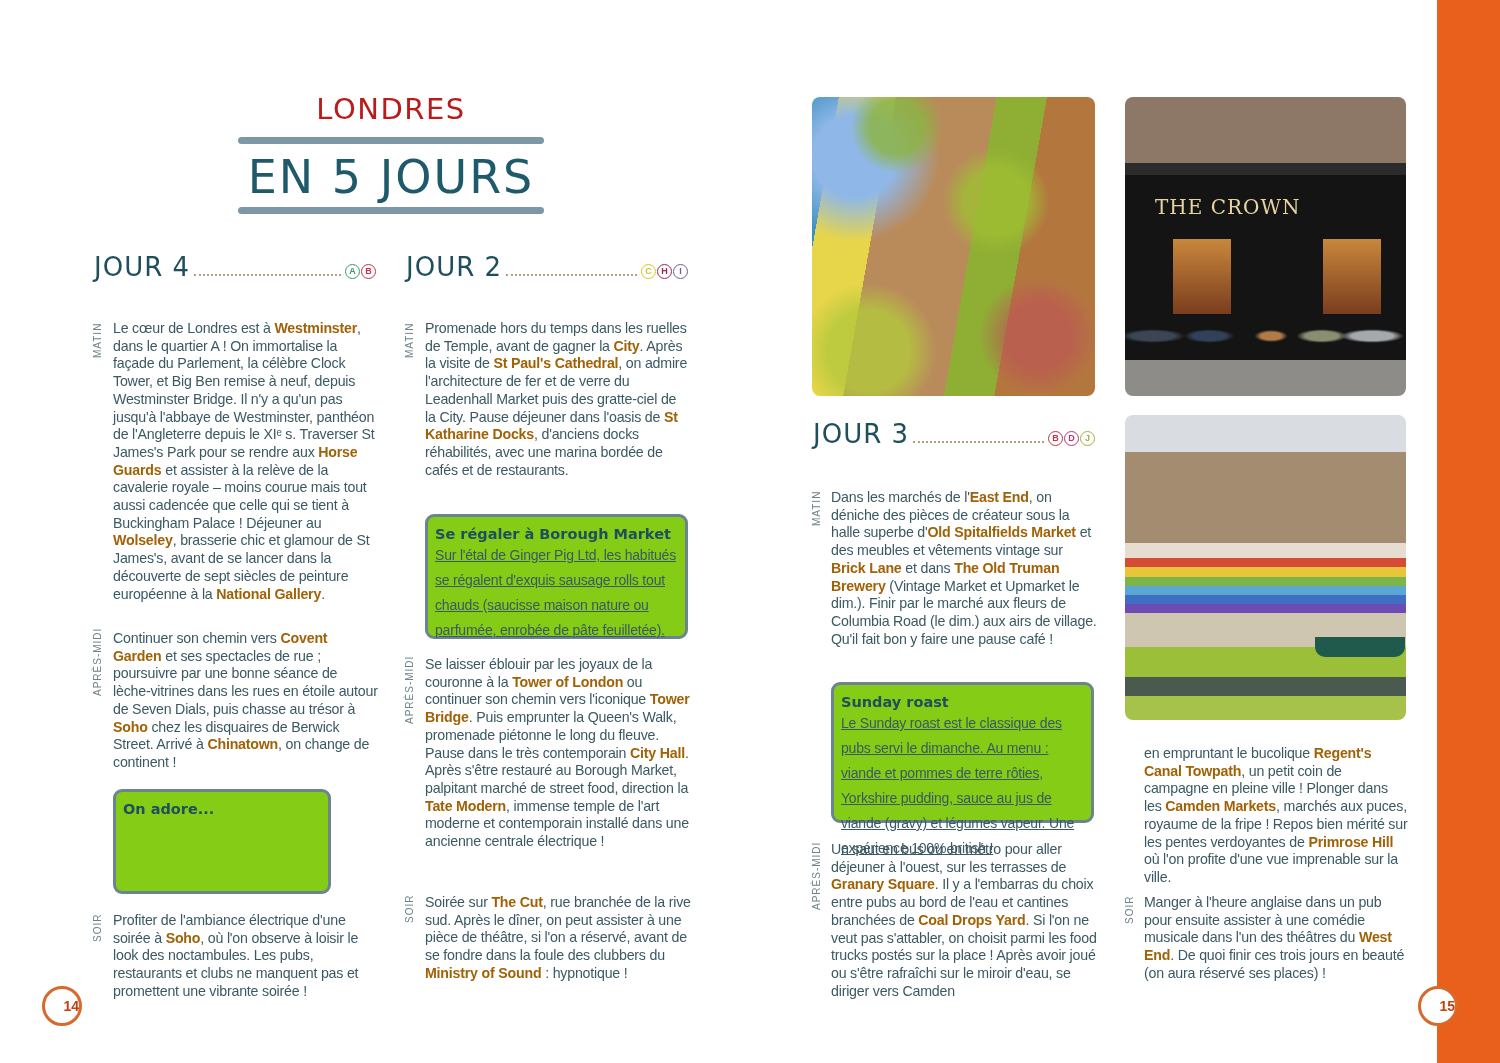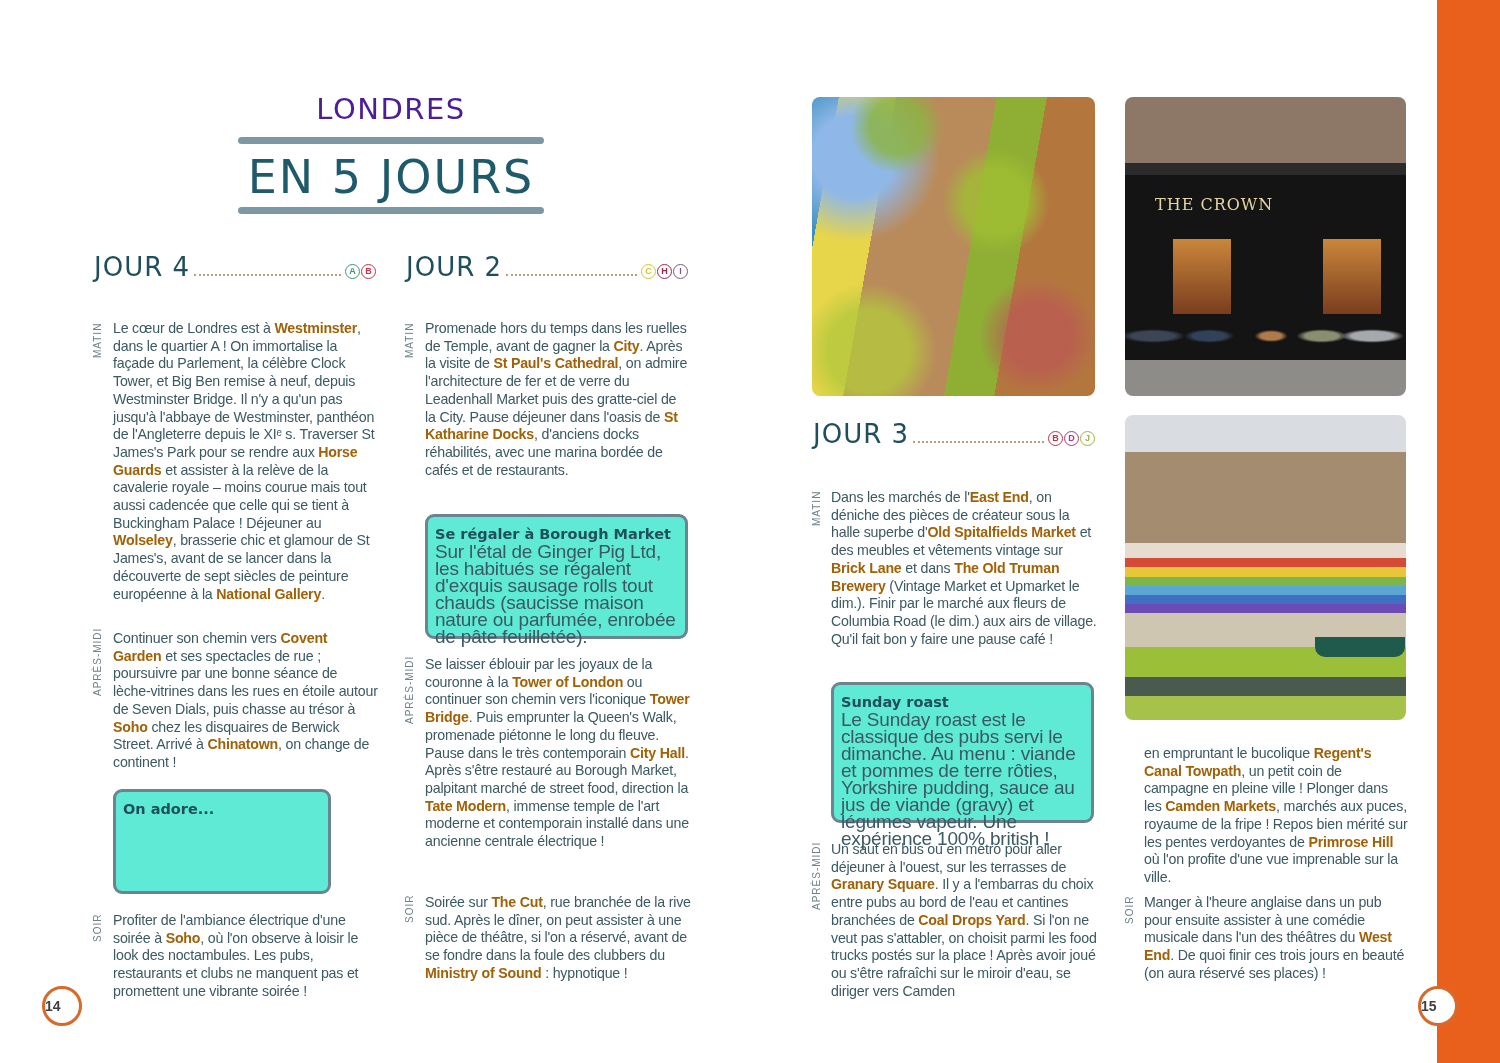--- a/index.html
+++ b/index.html
@@ -3,68 +3,68 @@
 <meta charset="utf-8">
 <style>
   * { box-sizing: border-box; margin: 0; padding: 0; }
   html, body { width: 1500px; height: 1063px; background: #ffffff; overflow: hidden; }
   body { position: relative; font-family: "Liberation Sans", sans-serif; color: #2f4a52; }
   .abs { position: absolute; }
 
   .orange-band { position: absolute; left: 1437px; top: 0; width: 63px; height: 1063px; background: #e8601c; }
 
   
-  .title-small { left: 238px; top: 92px; width: 306px; text-align: center; font-family: "DejaVu Sans", sans-serif; font-size: 29px; letter-spacing: 1.5px; color: #4c1d95; font-weight: normal; }
+  .title-small { left: 238px; top: 92px; width: 306px; text-align: center; font-family: "DejaVu Sans", sans-serif; font-size: 29px; letter-spacing: 1.5px; color: #b91c1c; font-weight: normal; }
   .title-bar { left: 238px; width: 306px; height: 7px; border-radius: 4px; background: #7e97a5; }
   .title-big { left: 238px; top: 148px; width: 306px; text-align: center; font-family: "DejaVu Sans", sans-serif; font-size: 46px; letter-spacing: 2px; color: #1f5a6b; line-height: 58px; }
 
   
   .day-head { display: flex; align-items: flex-end; height: 32px; }
   .day-title { font-family: "DejaVu Sans", sans-serif; font-size: 26px; color: #1f4f5c; letter-spacing: 1px; line-height: 30px; white-space: nowrap; }
   .dots { flex: 1; border-bottom: 2px dotted #b6a07a; margin: 0 4px 6px 4px; height: 1px; }
   .badges { display: flex; gap: 1px; margin-bottom: 3px; }
   .badge { width: 15px; height: 15px; border-radius: 50%; border: 1.5px solid; font-size: 9px; font-weight: bold; line-height: 12px; text-align: center; font-family: "Liberation Sans", sans-serif; }
 
   
   .para { font-size: 14.2px; line-height: 17.7px; color: #3b5963; letter-spacing: -0.2px; }
   .para b { color: #a16207; font-weight: bold; }
   .vlabel { position: absolute; transform: rotate(-90deg); transform-origin: left top; font-size: 10px; letter-spacing: 1px; color: #6d8189; white-space: nowrap; }
 
   
-  .tipbox { border: 3px solid #6b8490; border-radius: 9px; padding: 8px 1px 6px 7px; background: #5eead4; }
+  .tipbox { border: 3px solid #6b8490; border-radius: 9px; padding: 8px 1px 6px 7px; background: #84cc16; }
   .tip-title { font-family: "DejaVu Sans", sans-serif; font-weight: bold; font-size: 14.5px; color: #1f4f5c; line-height: 18px; }
-  .tip-body { font-size: 19px; line-height: 17px; color: #3b5963; letter-spacing: -0.2px; }
+  .tip-body { font-size: 14px; line-height: 25px; color: #3b5963; letter-spacing: -0.2px; text-decoration: underline; }
   .tip-body b { color: #1f4650; }
 
   
   .photo { position: absolute; border-radius: 8px; overflow: hidden; }
   .photo-neal { left: 812px; top: 97px; width: 283px; height: 299px;
     background:
       radial-gradient(ellipse at 15% 20%, #8fb8e8 0 12%, transparent 25%),
       linear-gradient(100deg, #3d8fc0 0 8%, #e7d54a 8% 25%, #b98b5b 25% 55%, #8fae34 55% 70%, #b3773e 70% 100%);
   }
   .photo-neal .foliage { position: absolute; inset: 0; background:
       radial-gradient(circle at 30% 10%, rgba(140,180,60,.8) 0 8%, transparent 14%),
       radial-gradient(circle at 65% 35%, rgba(160,190,50,.8) 0 12%, transparent 20%),
       radial-gradient(circle at 80% 80%, rgba(190,80,90,.6) 0 10%, transparent 18%),
       radial-gradient(circle at 20% 85%, rgba(180,200,60,.8) 0 12%, transparent 20%); }
   .photo-crown { left: 1125px; top: 97px; width: 281px; height: 299px; background: linear-gradient(180deg, #8d7767 0 22%, #2b2b2b 22% 26%, #141414 26% 88%, #8e8c88 88% 100%); }
-  .crown-sign { position: absolute; left: 30px; top: 98px; font-family: "DejaVu Serif", serif; font-size: 16px; color: #e5d4a1; letter-spacing: 1px; }
+  .crown-sign { position: absolute; left: 30px; top: 98px; font-family: "DejaVu Serif", serif; font-size: 20px; color: #e5d4a1; letter-spacing: 1px; }
   .crown-window { position: absolute; top: 142px; width: 58px; height: 75px; background: linear-gradient(180deg, #c9873b, #7a3d1e); }
   .crown-people { position: absolute; left: 0; right: 0; top: 185px; height: 90px; background:
       radial-gradient(ellipse at 10% 60%, #3b4554 0 6%, transparent 9%),
       radial-gradient(ellipse at 30% 60%, #31415a 0 6%, transparent 9%),
       radial-gradient(ellipse at 52% 60%, #b07a4a 0 5%, transparent 8%),
       radial-gradient(ellipse at 70% 60%, #8a8d72 0 6%, transparent 9%),
       radial-gradient(ellipse at 88% 60%, #a5a8ad 0 6%, transparent 9%); }
   .photo-granary { left: 1125px; top: 415px; width: 281px; height: 305px; background: linear-gradient(180deg, #d9dde2 0 12%, #a48c71 12% 42%, #e6ddd0 42% 47%, #d44b36 47% 50%, #e8c63a 50% 53%, #7cb64a 53% 56%, #5aa7d4 56% 59%, #3f6fc2 59% 62%, #6d4bb5 62% 65%, #cfc6b2 65% 76%, #9cbf3a 76% 86%, #4a5a4f 86% 92%, #a6c24a 92% 100%); }
   .granary-boat { position: absolute; left: 190px; top: 222px; width: 90px; height: 20px; background: #1f5a4c; border-radius: 0 0 10px 10px; }
 
   
-  .page-num { width: 40px; height: 40px; border-radius: 50%; border: 3px solid #d8692c; background: #fff; text-align: left; line-height: 34px; font-size: 14px; font-weight: bold; color: #404040; }
+  .page-num { width: 40px; height: 40px; border-radius: 50%; border: 3px solid #d8692c; background: #fff; text-align: right; line-height: 34px; font-size: 14px; font-weight: bold; color: #c2410c; }
 </style>
 </head>
 <body>
 
 <div class="orange-band"></div>
 
 <div class="abs title-small">LONDRES</div>
 <div class="abs title-bar" style="top:137px"></div>
 <div class="abs title-big">EN 5 JOURS</div>
 <div class="abs title-bar" style="top:207px"></div>

